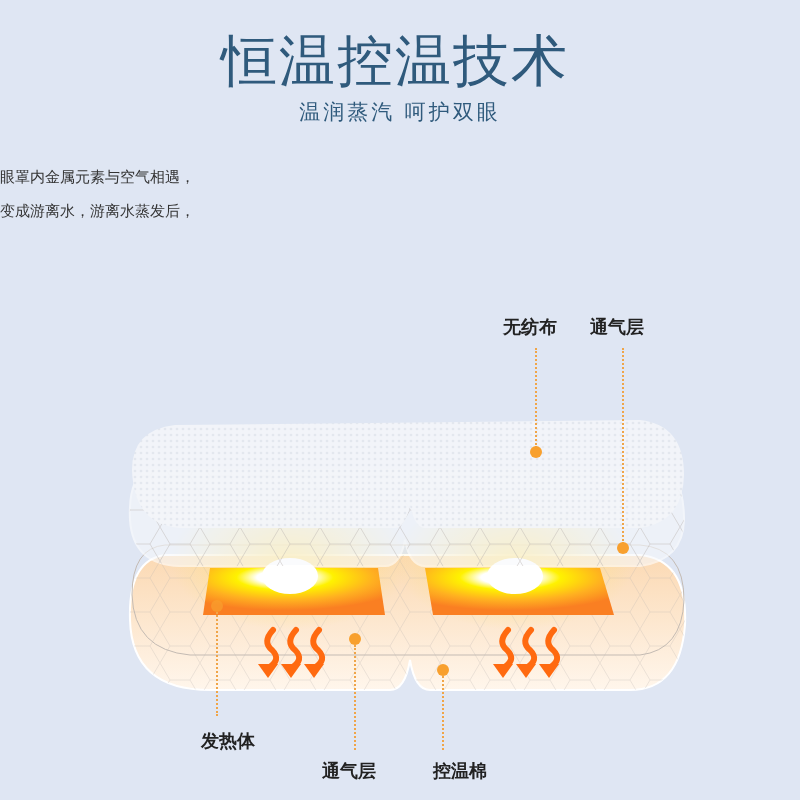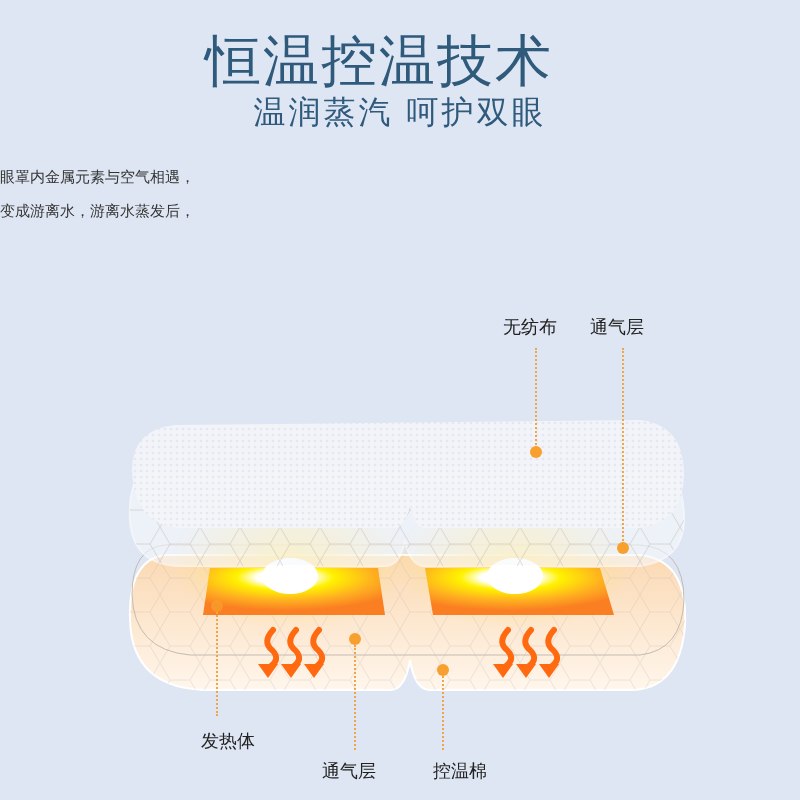--- a/index.html
+++ b/index.html
@@ -5,35 +5,35 @@
   html, body { margin: 0; padding: 0; }
   body {
     width: 800px; height: 800px; overflow: hidden;
     background: #dfe6f3;
     font-family: "DejaVu Sans", sans-serif;
     position: relative;
   }
   .title {
     position: absolute; top: 28px; left: 0; width: 758px;
     text-align: center; font-size: 56px; color: #2f5a7c;
-    letter-spacing: 2px; line-height: 66px; font-weight: normal;
+    letter-spacing: 2px; line-height: 66px; font-weight: normal; padding-left: 16px;
   }
   .subtitle {
     position: absolute; top: 92px; left: 0; width: 800px;
-    text-align: center; font-size: 32px; color: #2f5a7c;
+    text-align: center; font-size: 21px; color: #2f5a7c;
     letter-spacing: 3px; line-height: 40px;
   }
   .desc {
     position: absolute; top: 160px; left: 0; width: 800px;
     font-size: 15px; color: #333;
     line-height: 34px;
   }
   .desc div { height: 34px; }
   .label {
-    position: absolute; font-size: 18px; color: #222; white-space: nowrap;
+    position: absolute; font-size: 18px; color: #222; white-space: nowrap; font-weight: bold;
   }
   .dot {
     position: absolute; width: 12px; height: 12px; border-radius: 50%;
     background: #f8a02e;
   }
   .vline {
     position: absolute; width: 0; border-left: 2px dotted #f0a548;
   }
   svg.diagram { position: absolute; left: 0; top: 0; }
 </style>

